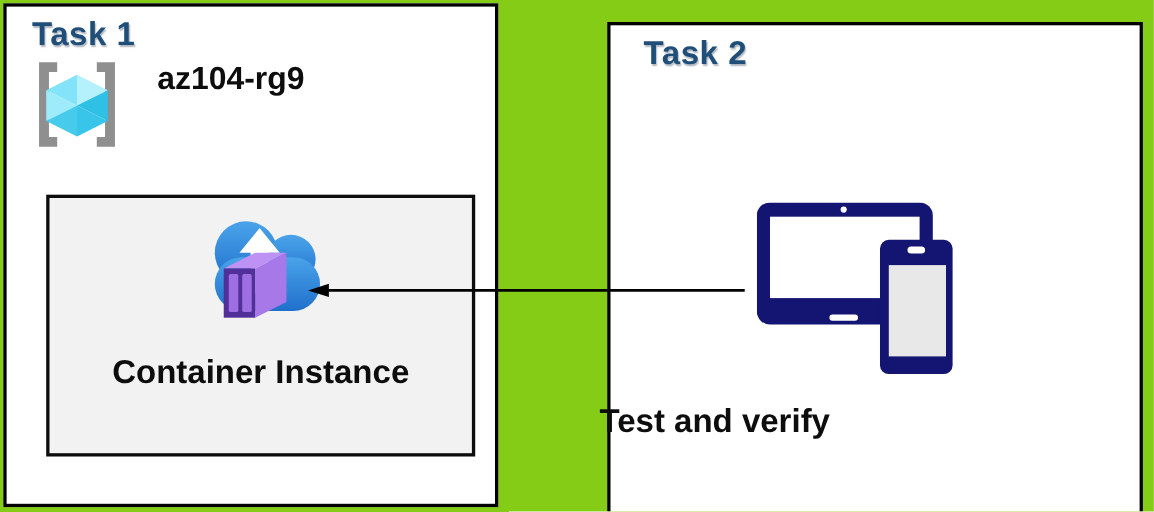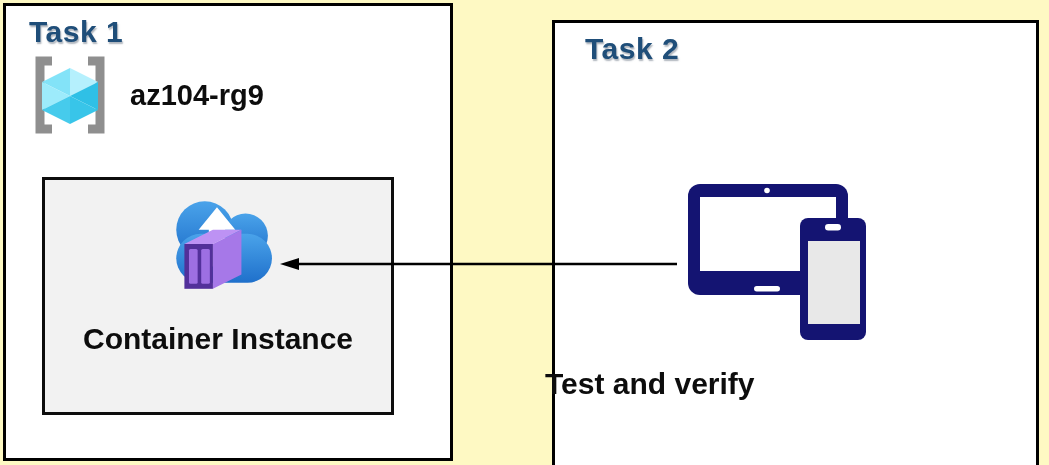--- a/index.html
+++ b/index.html
@@ -8,34 +8,34 @@
     --bracket-gray:#8F8F8F;
     --cube-tl:#83E3F8; --cube-tr:#B5F0FD; --cube-l1:#9DEBFB; --cube-l2:#46CBEC;
     --cube-r1:#2FC0E6; --cube-r2:#38C5E9;
     --cloud-blue-top:#4AA3EA; --cloud-blue-bottom:#1F70CB;
     --purple-dark:#52309A; --purple-panel:#9D6FE2; --purple-side:#A678E8; --purple-top:#BD92F4;
     --arrow-color:#000000;
   }
   *{margin:0;padding:0;box-sizing:border-box;}
   html,body{background:#ffffff;}
   body{font-family:"Liberation Sans","DejaVu Sans",sans-serif;}
-  .stage{position:relative;width:1049px;height:465px;background:#fef9c3;overflow:hidden;}
+  .stage{position:relative;width:1049px;height:465px;background:#84cc16;overflow:hidden;}
   .task-box{position:absolute;border:3px solid var(--box-border);background:#ffffff;}
   .task1{left:3px;top:3px;width:450px;height:458px;}
   .task2{left:552px;top:20px;width:487px;height:454px;}
   .box-title{
     position:absolute;font-size:30px;font-weight:bold;color:var(--title-text);
     letter-spacing:.5px;text-shadow:1px 2px 1.5px rgba(110,120,135,.55);
   }
   .task1 .box-title{left:23px;top:9px;}
   .task2 .box-title{left:30px;top:9px;}
-  .rg-row{position:absolute;left:20px;top:50px;display:flex;align-items:center;gap:16px;}
+  .rg-row{position:absolute;left:20px;top:50px;display:flex;align-items:flex-start;gap:29px;}
   .rg-name{font-size:29px;font-weight:bold;color:var(--body-text);}
   .inner-box{
-    position:absolute;left:36px;top:171px;width:352px;height:238px;
+    position:absolute;left:36px;top:171px;width:390px;height:238px;
     background:var(--container-box-bg);border:3px solid #0d0d0d;
     display:flex;flex-direction:column;align-items:center;
   }
   .ci-icon{margin-top:13px;}
   .inner-label{margin-top:27px;font-size:30px;font-weight:bold;color:var(--body-text);white-space:nowrap;}
   .devices-icon{position:absolute;left:133px;top:161px;}
   .task2-label{
     position:absolute;left:0;top:344px;width:100%;text-align:left;
     transform:translateX(-10px);font-size:30px;font-weight:bold;color:var(--body-text);white-space:nowrap;
   }

